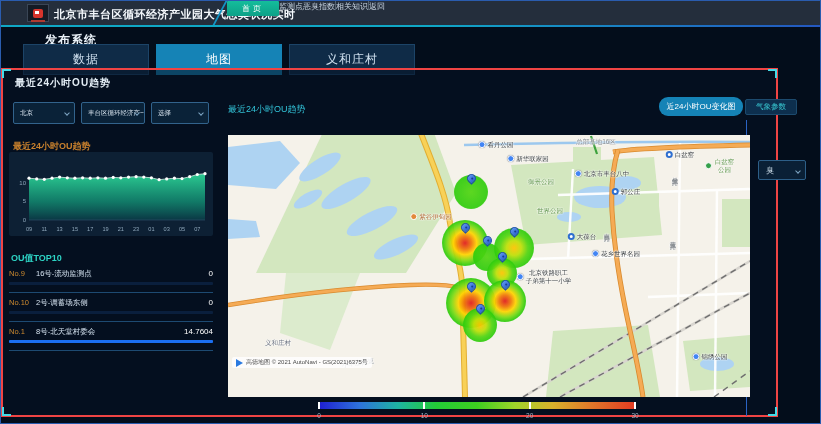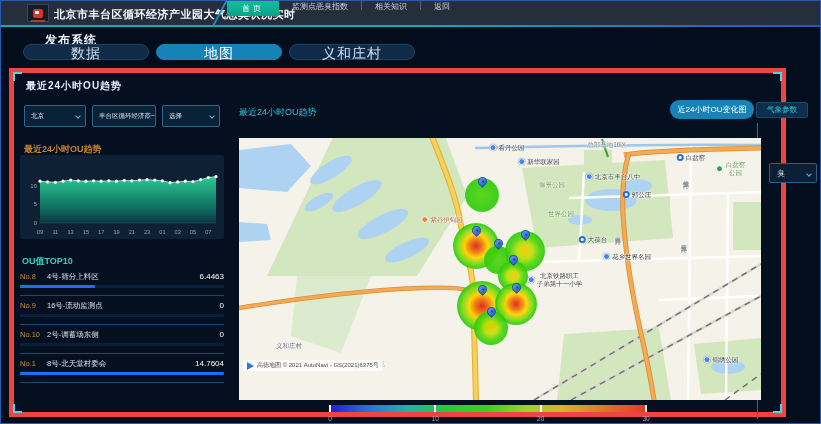--- a/index.html
+++ b/index.html
@@ -9,31 +9,31 @@
   
   .topbar{position:absolute;top:0;left:0;right:0;height:24px;background:#242e3c}
   .accent-line{position:absolute;top:24px;left:0;right:0;height:2px;background:linear-gradient(90deg,#0fa8c6 0%,#0fa8c6 52%,#2457c0 100%)}
   .logo{position:absolute;left:26px;top:3px;width:22px;height:18px;background:#141b25;border:1px solid #3a4656;display:flex;align-items:center;justify-content:center}
   .logo-glyph{width:10px;height:9px;background:#d6342c;border-radius:2px;position:relative}
   .logo-glyph::after{content:"";position:absolute;left:2px;top:2px;width:4px;height:3px;background:#fff}
   .logo-glyph::before{content:"";position:absolute;left:-2px;bottom:-4px;width:14px;height:2px;background:#b03a30}
   .title{position:absolute;left:53px;top:6px;font-size:11px;font-weight:bold;color:#f4f8fc;letter-spacing:.5px}
   .slant{position:absolute;left:206px;top:0;width:14px;height:24px;border-right:2px solid #1493c4;transform:skewX(-28deg)}
   .nav{position:absolute;left:226px;top:0;height:24px;display:flex;align-items:flex-start}
-  .nav-item{font-size:8px;color:#c8d4e1;padding:0 13px;cursor:pointer;white-space:nowrap}
+  .nav-item{font-size:8px;color:#c8d4e1;padding:0 0;cursor:pointer;white-space:nowrap}
   .nav-item.active{background:linear-gradient(180deg,#14bd9b,#0da188);color:#fff;height:15px;line-height:15px;padding:0 15px;letter-spacing:3px;border-radius:1px}
   .nav-sep{width:1px;height:9px;background:#54626f}
 
   .publish-label{position:absolute;left:44px;top:31px;font-size:12px;font-weight:bold;color:#e9f1f8;letter-spacing:1px}
   .tabs{position:absolute;left:22px;top:43px;display:flex;gap:7px}
-  .tab{width:126px;height:16px;background:#0f2b47;border:1px solid #1c4468;color:#cfe0ef;font-size:14px;border-radius:8px;letter-spacing:1px;cursor:pointer;font-family:inherit}
+  .tab{width:126px;height:31px;background:#0f2b47;border:1px solid #1c4468;color:#cfe0ef;font-size:12px;border-radius:0;letter-spacing:1px;cursor:pointer;font-family:inherit}
   .tab.active{background:#1583b6;border-color:#1583b6;color:#fff}
 
   
-  .panel{position:absolute;left:8px;top:67px;width:777px;height:349px;border:5px solid #ef4444;background:rgba(5,18,34,.55)}
+  .panel{position:absolute;left:0;top:67px;width:777px;height:349px;border:2px solid #ef4444;background:rgba(5,18,34,.55)}
   .corner{position:absolute;width:9px;height:9px;border:0 solid #43dbe8}
   .c-tl{left:-1px;top:-1px;border-left-width:2px;border-top-width:2px}
   .c-tr{right:-1px;top:-1px;border-right-width:2px;border-top-width:2px}
   .c-bl{left:-1px;bottom:-1px;border-left-width:2px;border-bottom-width:2px}
   .c-br{right:-1px;bottom:-1px;border-right-width:2px;border-bottom-width:2px}
   .panel-title{position:absolute;left:12px;top:6px;font-size:10px;font-weight:bold;color:#e2ecf4;letter-spacing:1px}
   .vline{position:absolute;left:743px;top:50px;width:1px;height:296px;background:#2a63c4}
 
   
   .select{position:absolute;height:22px;background:#0a2238;border:1px solid #32638c;border-radius:2px;color:#dbe7f2;font-size:6.5px;display:flex;align-items:center;padding:0 13px 0 6px;overflow:hidden;white-space:nowrap;cursor:pointer}
@@ -187,30 +187,20 @@
           <text x="157.7" y="79" text-anchor="middle" font-size="5.6" fill="#8ea6ba">03</text>
           <text x="173.0" y="79" text-anchor="middle" font-size="5.6" fill="#8ea6ba">05</text>
           <text x="188.3" y="79" text-anchor="middle" font-size="5.6" fill="#8ea6ba">07</text>
         </svg>
     </div>
 
     <div class="cyan-label">OU值TOP10</div>
     <div class="rank-list">
         <div class="rank-row">
           <div class="rr-top">
-            <span class="rr-rank">No.8</span>
-            <span class="rr-name">4号-筛分上料区</span>
-            <span class="rr-val">6.4463</span>
-          </div>
-          <div class="rr-track">
-            <div class="rr-fill" style="width: 37%;"></div>
-          </div>
-        </div>
-        <div class="rank-row">
-          <div class="rr-top">
             <span class="rr-rank">No.9</span>
             <span class="rr-name">16号-流动监测点</span>
             <span class="rr-val">0</span>
           </div>
           <div class="rr-track">
             <div class="rr-fill" style="width: 0%;"></div>
           </div>
         </div>
         <div class="rank-row">
           <div class="rr-top">

